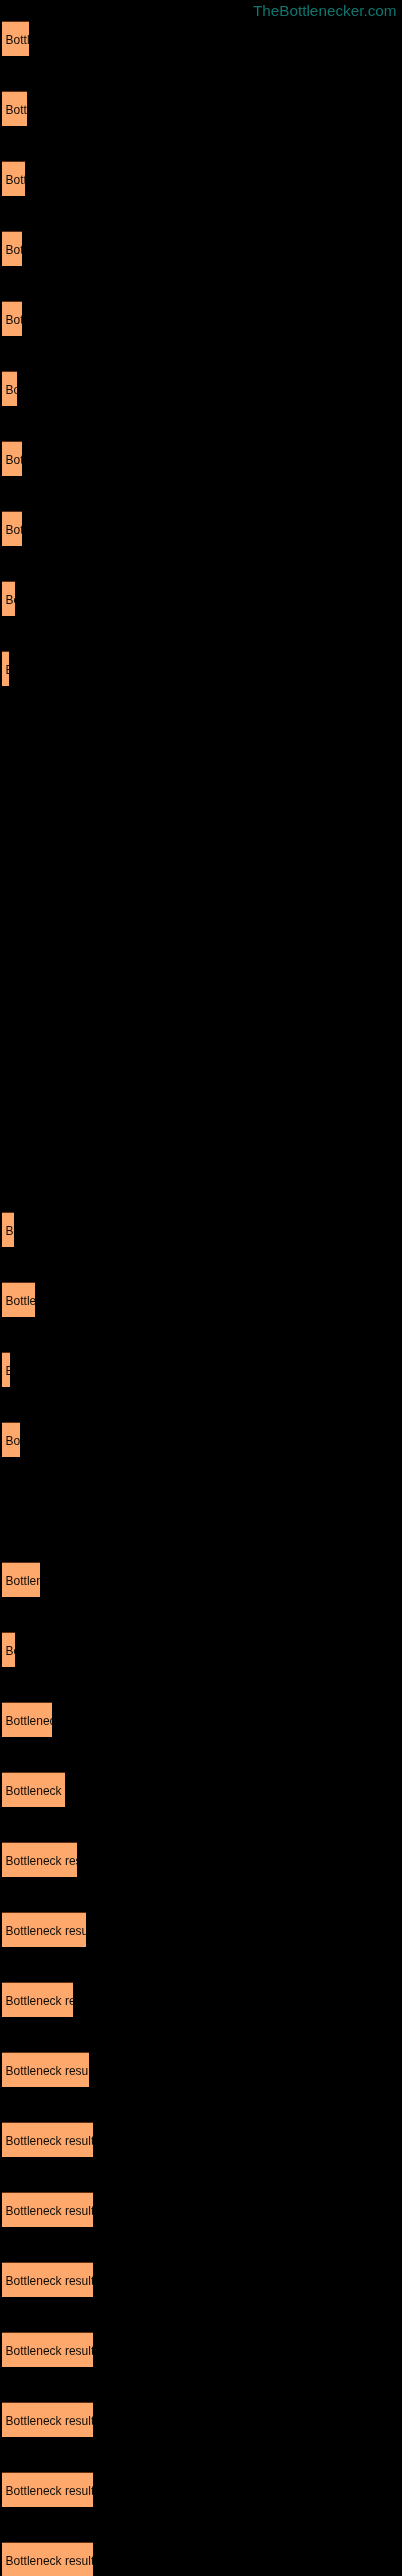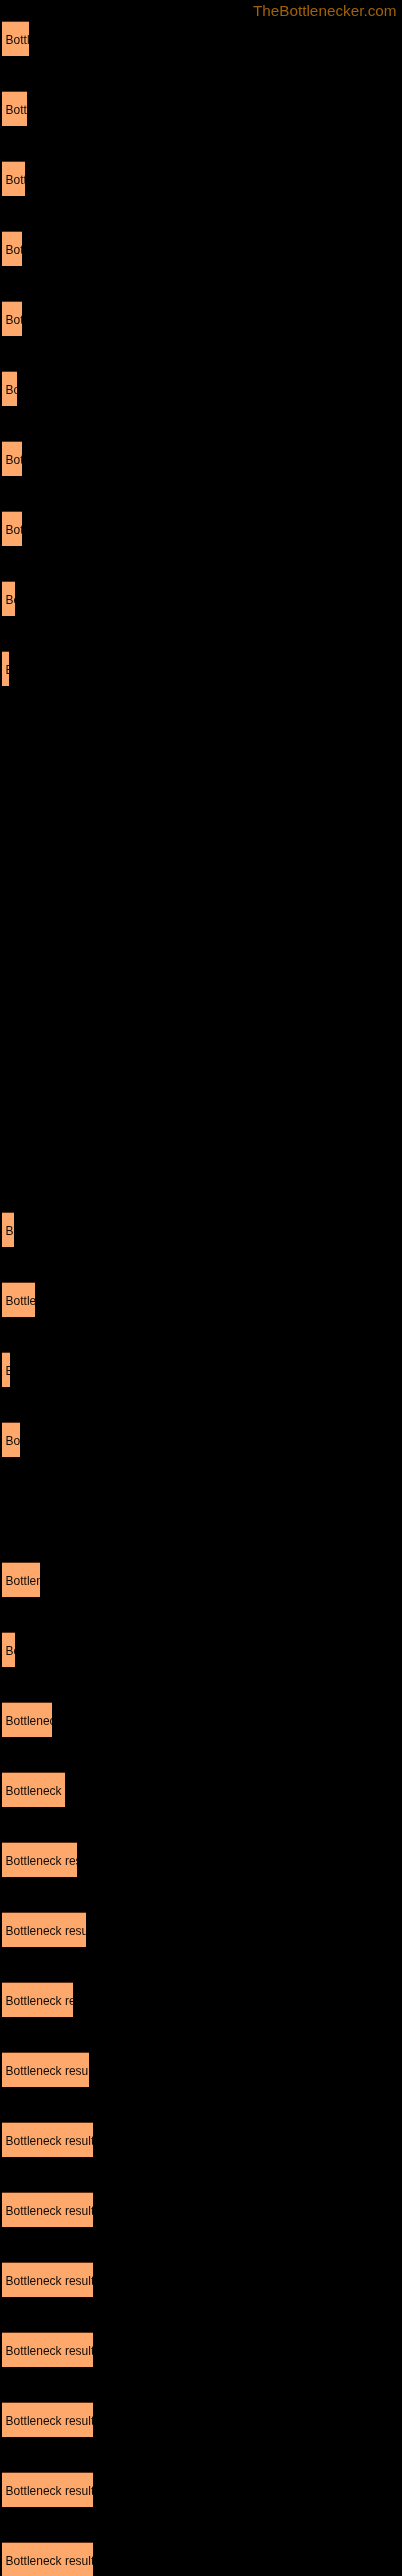--- a/index.html
+++ b/index.html
@@ -10,21 +10,21 @@
     overflow:hidden;
     position:relative;
   }
   #chart-root{position:absolute;left:0;top:0;width:403px;height:2576px;}
 
   .watermark{
     position:absolute;
     right:6.4px;
     top:1.6px;
     font-size:15.3px;
-    color:#a16207;
+    color:#0f766e;
     letter-spacing:0px;
     white-space:nowrap;
     font-weight:400;
   }
 
   .plot{
     position:absolute;
     left:0;top:0;
     width:403px;height:2576px;
   }

